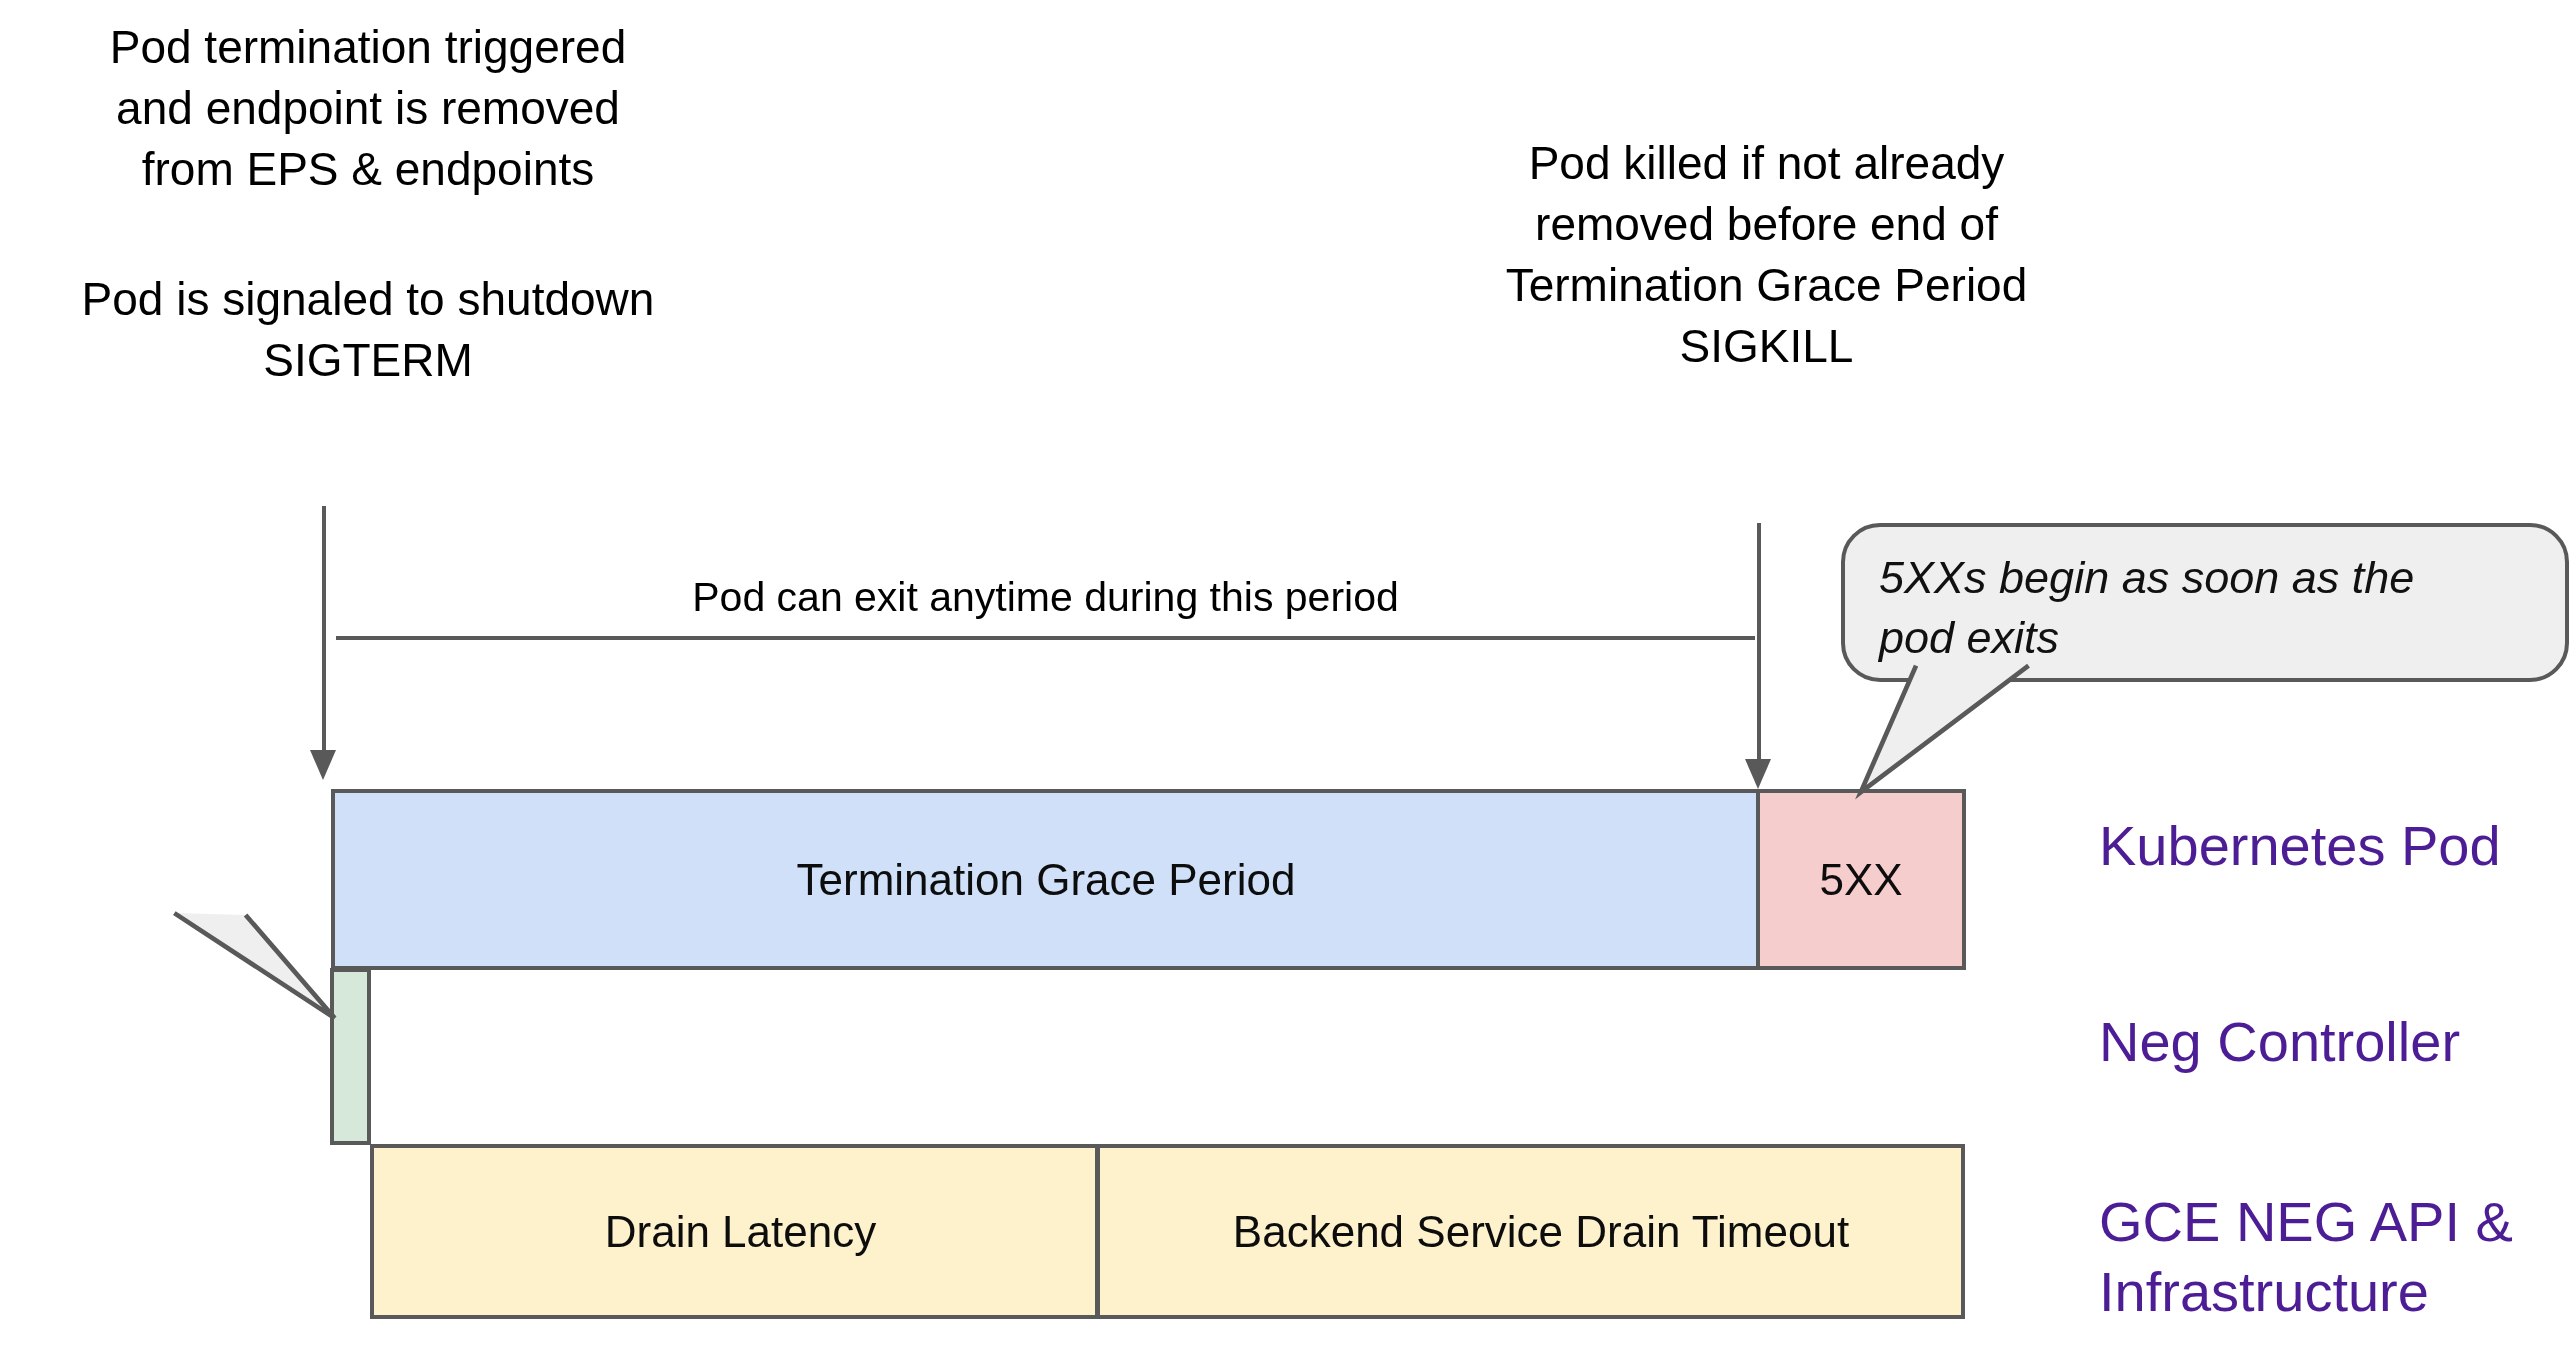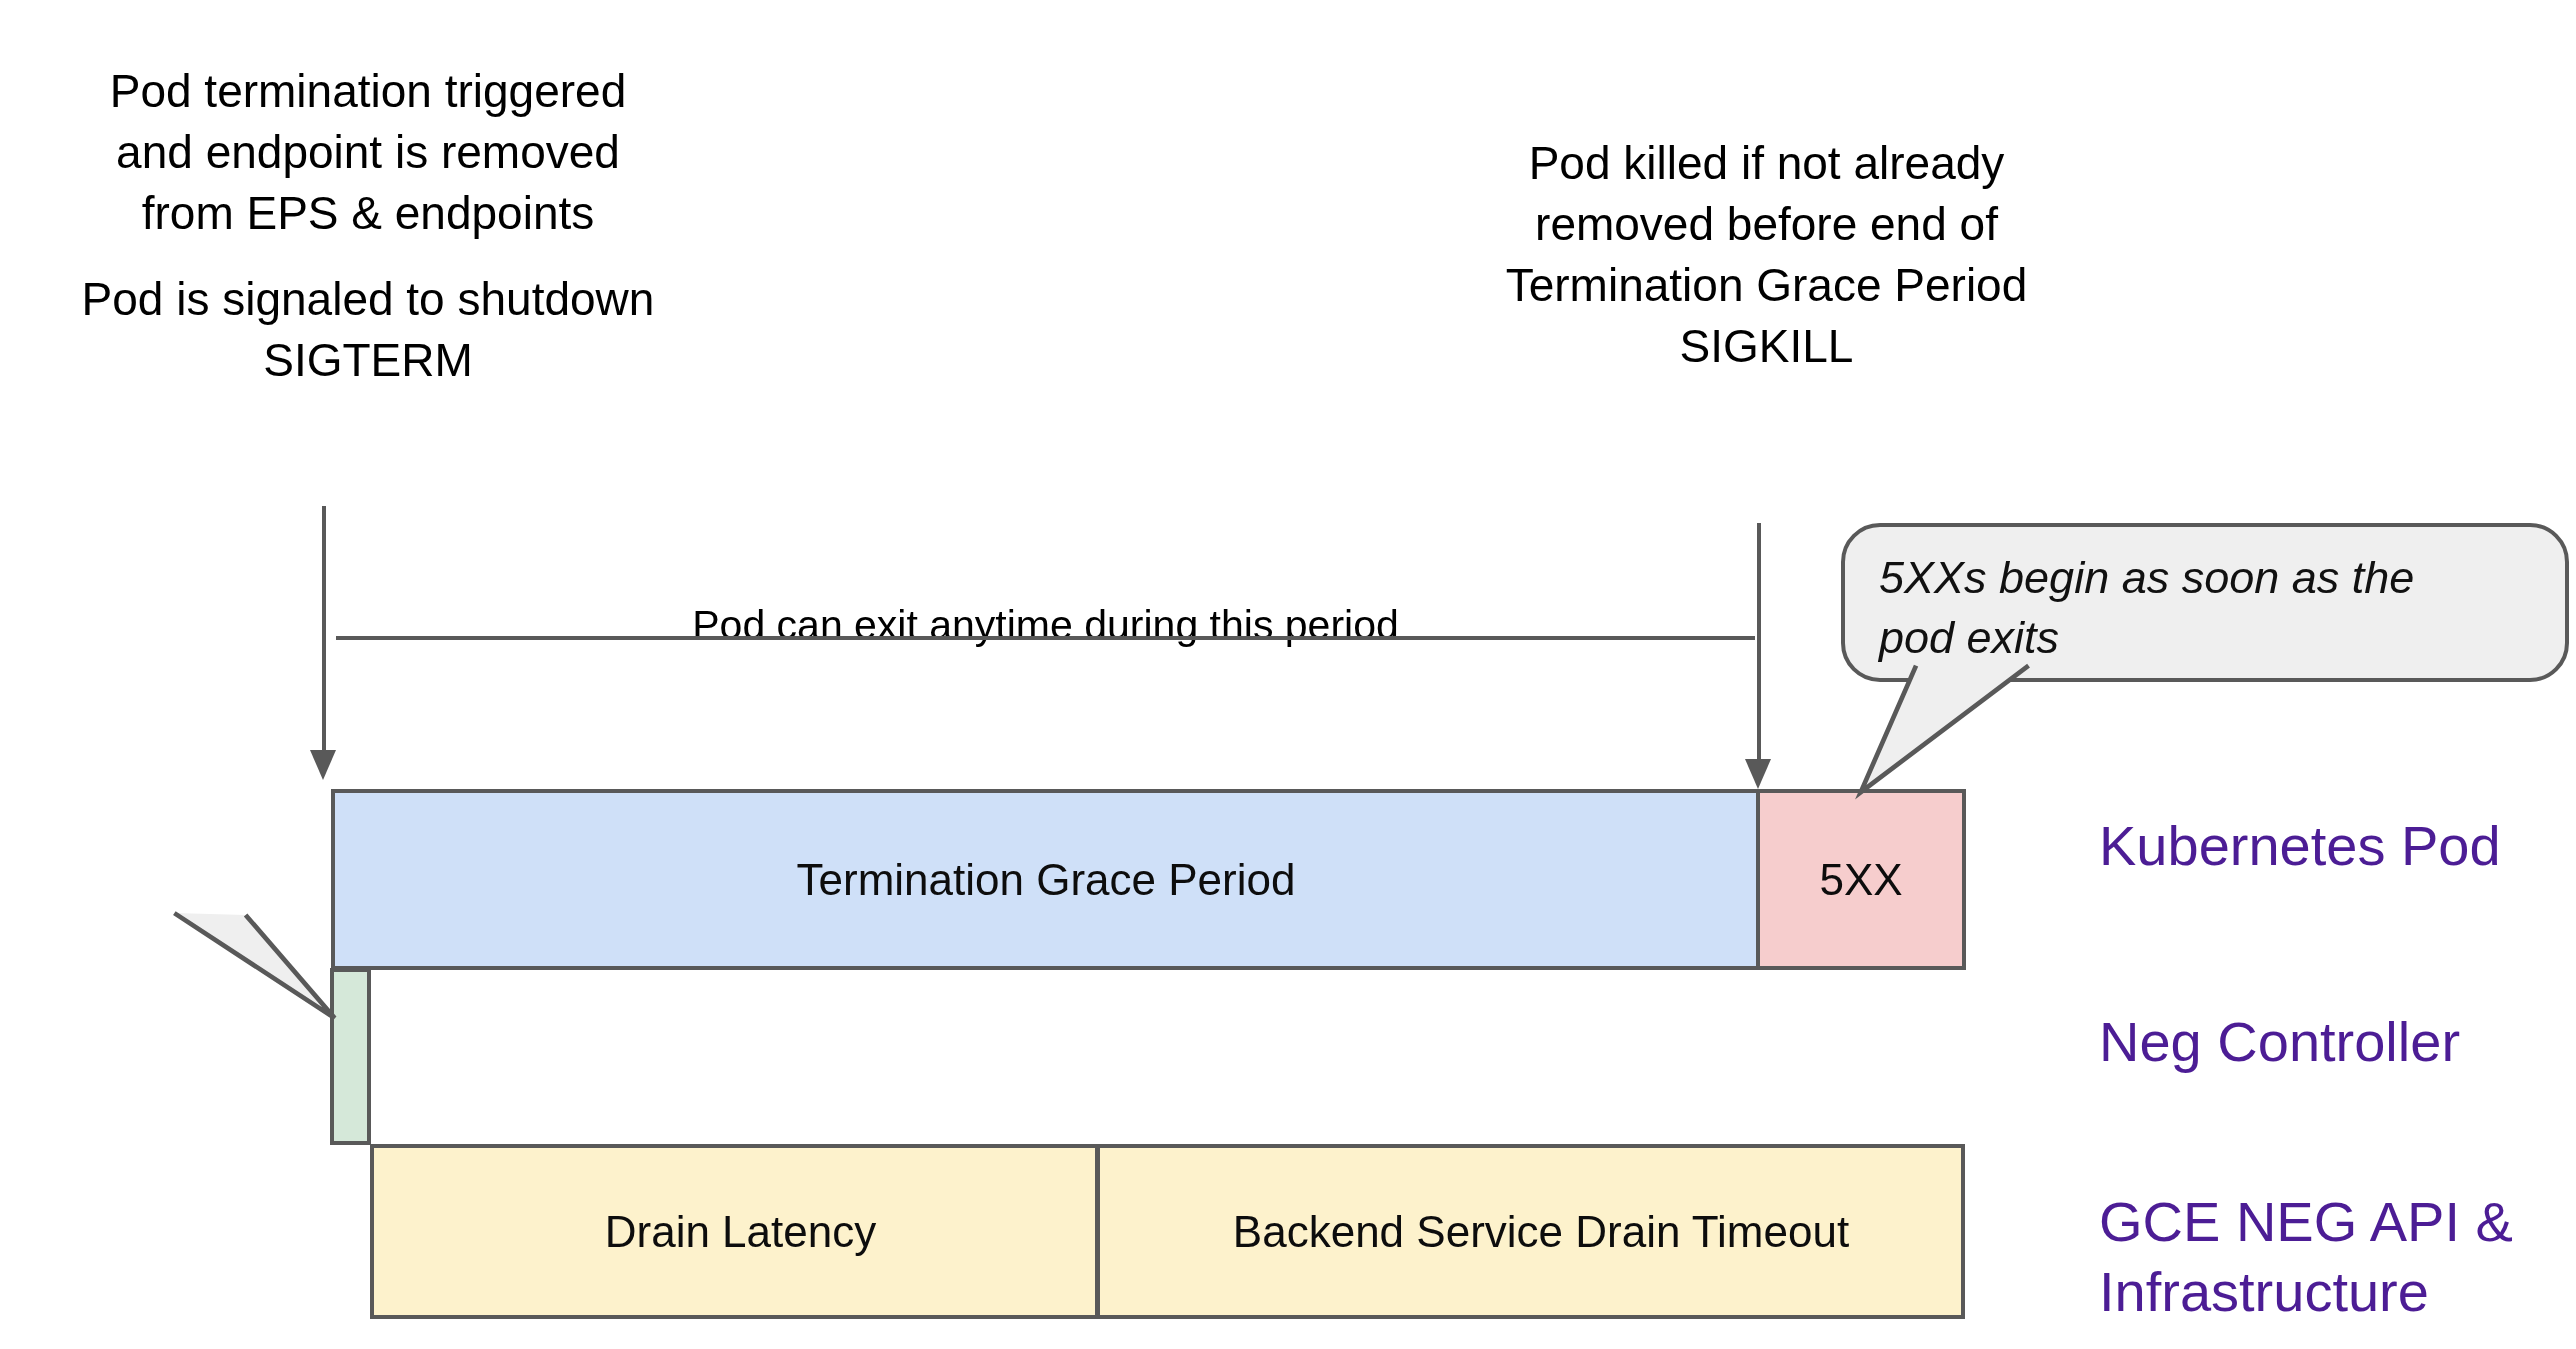--- a/index.html
+++ b/index.html
@@ -28,31 +28,31 @@
     font-size:44px;color:#0d0d0d;padding-left:8px;}
   .row-label{position:absolute;font-size:56px;line-height:70px;
     white-space:pre-line;color:#4c1d95;}
   #tails{position:absolute;left:0;top:0;width:2576px;height:1350px;pointer-events:none;}
 </style>
 </head>
 <body>
 
 <div id="canvas">
 
-  <div class="note" style="left:40px;top:17px;width:656px;margin-top:44px;">Pod termination triggered
+  <div class="note" style="left:40px;top:17px;width:656px;">Pod termination triggered
 and endpoint is removed
 from EPS &amp; endpoints</div>
   <div class="note" style="left:40px;top:269px;width:656px;">Pod is signaled to shutdown
 SIGTERM</div>
   <div class="note" style="left:1387px;top:133px;width:759px;">Pod killed if not already
 removed before end of
 Termination Grace Period
 SIGKILL</div>
 
-  <div class="exit-note" style="left:336px;top:574px;width:1419px;margin-top:28px;">Pod can exit anytime during this period</div>
+  <div class="exit-note" style="left:336px;top:574px;width:1419px;">Pod can exit anytime during this period</div>
   <div class="hline" style="left:336px;top:636px;width:1419px;"></div>
 
   <div class="vline" style="left:322px;top:506px;height:246px;"></div>
   <div class="arrowhead" style="left:310px;top:750px;"></div>
 
   <div class="vline" style="left:1757px;top:523px;height:238px;"></div>
   <div class="arrowhead" style="left:1745px;top:759px;"></div>
 
   <div class="bubble right">5XXs begin as soon as the
 pod exits</div>

